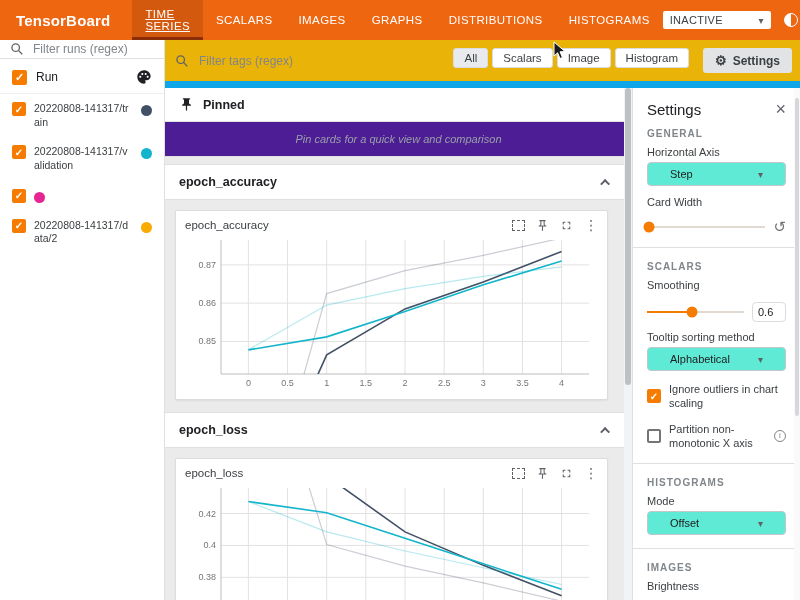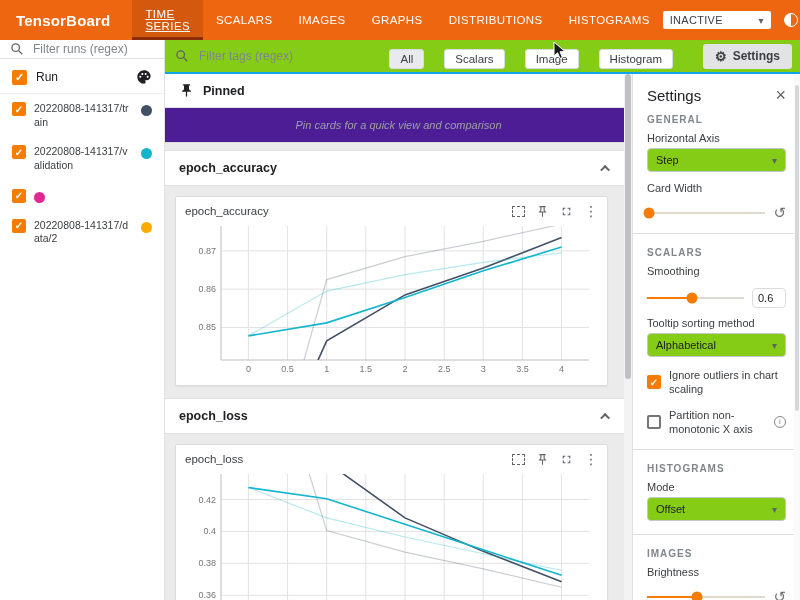--- a/index.html
+++ b/index.html
@@ -23,40 +23,40 @@
   .status-select .caret { color:#5f6368; font-size:10px; }
   .hicon { width:22px; height:22px; display:flex; align-items:center; justify-content:center;
     font-size:17px; color:#fff; cursor:pointer; }
   .theme-circle { width:14px; height:14px; border-radius:50%; border:1.5px solid #fff;
     background:linear-gradient(90deg,#fff 0 50%, transparent 50% 100%); }
 
   
   .body-row { flex:1; display:flex; min-height:0; }
   .sidebar { width:165px; flex:none; border-right:1px solid #e0e0e0; background:#fff; display:flex; flex-direction:column; }
   .right-wrap { flex:1; display:flex; flex-direction:column; min-width:0; }
-  .toolbar { height:34px; flex:none; display:flex; align-items:center; padding:0 8px 0 10px; border-bottom:2px solid #0ea5e9; background:#84cc16; gap:8px; }
+  .toolbar { height:48px; flex:none; display:flex; align-items:center; padding:0 8px 0 10px; border-bottom:7px solid #0ea5e9; background:#eab308; gap:8px; }
   .lower { flex:1; display:flex; min-height:0; }
 
   
   .search-row { height:19px; flex:none; display:flex; align-items:center; gap:7px; padding:0 10px; border-bottom:1px solid #e0e0e0; }
   .search-input { border:none; outline:none; flex:1; min-width:30px; font-size:12px; font-family:"Liberation Sans",sans-serif; color:#202124; background:transparent; }
   .search-input::placeholder { color:#80868b; }
 
   
   .run-header-row { display:flex; align-items:center; gap:9px; padding:10px 12px 8px; border-bottom:1px solid #eee; font-size:12px; }
   .run-item { display:flex; align-items:flex-start; gap:8px; padding:8px 12px; font-size:10.5px; line-height:1.3; cursor:pointer; }
   .run-label { flex:1; word-break:break-all; color:#3c4043; }
   .run-dot { width:11px; height:11px; border-radius:50%; flex:none; margin-top:3px; }
   .cb { width:15px; height:15px; border-radius:2px; flex:none; background:#f57c00; color:#fff;
     display:flex; align-items:center; justify-content:center; font-size:11px; font-weight:bold; cursor:pointer; }
   .cb-sm { width:14px; height:14px; font-size:10px; }
   .cb.unchecked { background:#fff; border:2px solid #757575; color:transparent; }
 
   
-  .chip-group { margin-left:auto; display:flex; align-items:flex-end; gap:20px; }
+  .chip-group { margin-left:auto; display:flex; align-items:flex-start; gap:4px; }
   .chip { border:1px solid #dadce0; border-radius:3px; padding:3px 10px; font-size:11.5px; color:#3c4043; background:#fff; cursor:pointer; white-space:nowrap; }
   .chip.selected { background:#e8eaed; }
   .settings-btn { display:flex; align-items:center; gap:6px; background:#e2e3e5; border-radius:3px;
     padding:5px 12px; font-size:12px; font-weight:bold; color:#3c4043; margin-left:10px; cursor:pointer; }
   .settings-btn .gear { font-size:13px; color:#3c4043; }
 
   
   .content { flex:1; min-width:0; position:relative; background:#ebebeb; overflow:hidden; }
   .pinned-bar { display:flex; align-items:center; gap:9px; padding:9px 14px; background:#fff; border-bottom:1px solid #e0e0e0; font-weight:bold; font-size:12.5px; }
   .pinned-empty { padding:11px 14px; background:#4c1d95; border-bottom:1px solid #e0e0e0; text-align:center;
@@ -80,22 +80,22 @@
   .content .thumb { top:0; height:58%; }
   .settings-scroll { position:absolute; right:0; top:0; bottom:0; width:6px; background:#fafafa; }
   .settings-scroll .thumb { position:absolute; left:1px; right:1px; border-radius:3px; background:#d5d7da; top:2%; height:62%; }
 
   
   .settings { width:168px; flex:none; border-left:1px solid #e0e0e0; background:#fff; padding:12px 14px; overflow:hidden; position:relative; }
   .settings-header { display:flex; justify-content:space-between; align-items:center; font-size:15px; color:#202124; margin-bottom:10px; }
   .close { font-size:18px; color:#5f6368; cursor:pointer; line-height:1; }
   .sec-label { color:#80868b; font-size:10px; letter-spacing:1px; margin:10px 0 7px; font-weight:bold; }
   .field-label { font-size:11px; color:#3c4043; margin:7px 0 4px; }
-  .select { border:1px solid #c4c7ca; border-radius:4px; padding:5px 8px; font-size:11px; color:#202124;
-    display:flex; justify-content:space-between; align-items:center; cursor:pointer; background:#84cc16; }
+  .select { border:1px solid #c4c7ca; border-radius:4px; padding:5px 22px; font-size:11px; color:#202124;
+    display:flex; justify-content:space-between; align-items:center; cursor:pointer; background:#5eead4; }
   .select .caret { color:#5f6368; font-size:10px; }
   .slider-row { display:flex; align-items:center; gap:8px; margin:11px 0 9px; }
   .slider { flex:1; height:2px; background:#e0d9d2; position:relative; cursor:pointer; }
   .slider-fill { position:absolute; left:0; top:0; bottom:0; background:#f57c00; width:var(--pct,0%); }
   .slider-thumb { position:absolute; top:50%; left:var(--pct,0%); width:11px; height:11px; border-radius:50%;
     background:#f57c00; transform:translate(-50%,-50%); cursor:pointer; }
   .reset { font-size:15px; color:#757575; cursor:pointer; line-height:1; }
   .num-box { border:1px solid #dadce0; border-radius:4px; padding:3px 5px; font-size:11px; width:34px; text-align:left; color:#202124; }
   .check-row { display:flex; align-items:center; gap:8px; font-size:11px; color:#3c4043; margin:11px 0; cursor:pointer; }
   .divider { border:none; border-top:1px solid #e0e0e0; margin:13px -14px; }

